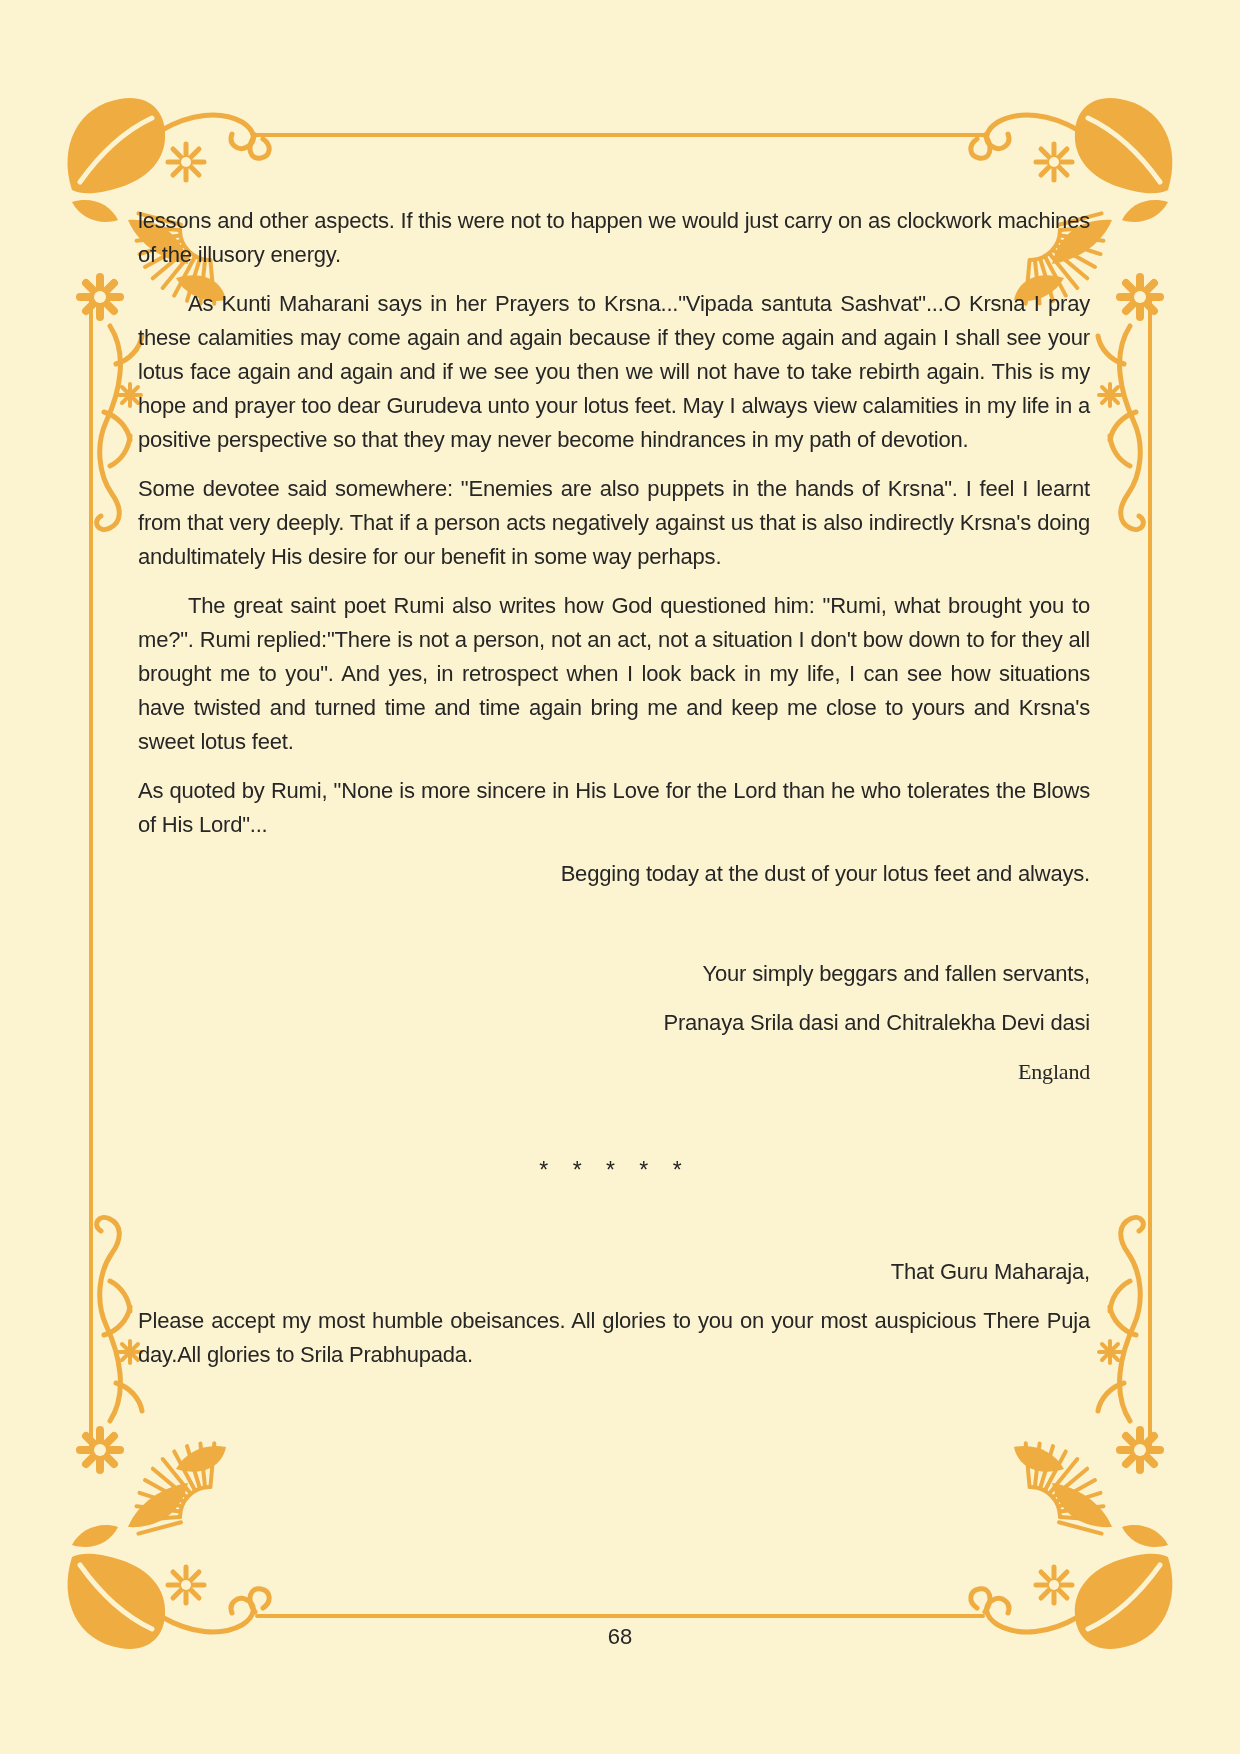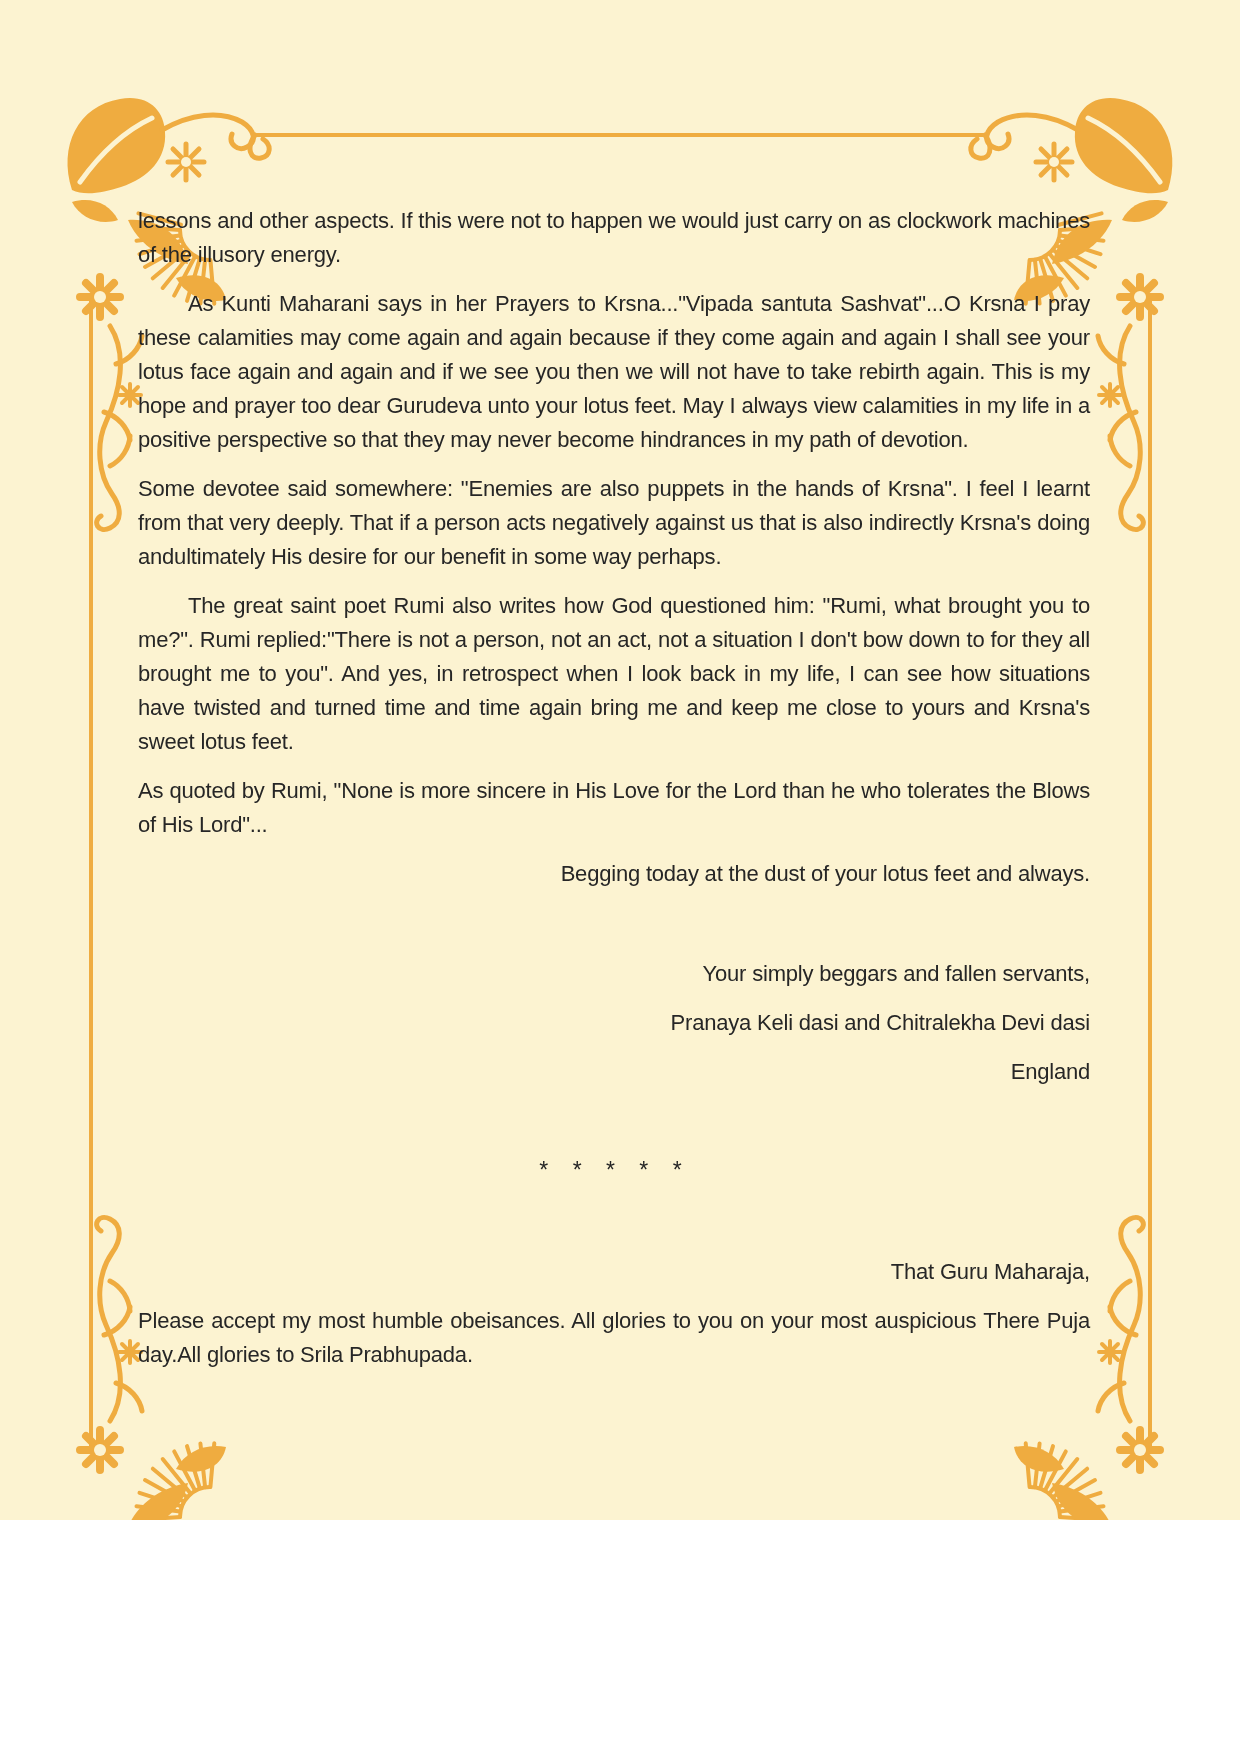--- a/index.html
+++ b/index.html
@@ -1,17 +1,17 @@
 <!DOCTYPE html>
 <html><head>
 <meta charset="utf-8">
 <style>
   html,body{margin:0;padding:0;background:#ffffff;}
   .sheet{
-    position:relative;width:1240px;height:1520px;margin:0 auto;
+    position:relative;width:1240px;height:1754px;margin:0 auto;
     background:#FCF3D1;color:#262626;
     font-family:"Liberation Sans",sans-serif;overflow:hidden;
   }
   
   .hline,.vline{position:absolute;background:#EFAC40;border-radius:2px;}
   .hline{height:4px;width:730px;left:255px;}
   .hline.top{top:133px;}
   .hline.bottom{top:1614px;}
   .vline{width:4px;height:1154px;top:298px;}
   .vline.left{left:89px;}
@@ -23,21 +23,21 @@
   .corner.br{left:922px;top:1185px;transform:scale(-1,-1);}
   
   .content{
     position:absolute;left:138px;top:204px;width:952px;
     font-size:22px;line-height:34px;letter-spacing:-0.2px;
   }
   .content p{margin:0 0 15px 0;text-align:justify;}
   .content p.plain{text-align:right;}
   .ind{text-indent:50px;}
   .gap-begging{margin-bottom:66px !important;}
-  .gap-england{margin-bottom:64px !important;}
+  .gap-england{margin-bottom:64px !important;font-family:Liberation Serif, serif;}
   .stars{
     text-align:center;margin:0 0 68px 0;font-size:23px;
     letter-spacing:7px;word-spacing:4px;
   }
   .pageno{position:absolute;top:1624px;left:0;width:100%;text-align:center;font-size:22px;}
 </style>
 </head>
 <body>
 
 <svg width="0" height="0" style="position:absolute" aria-hidden="true">
@@ -111,21 +111,21 @@
 
   <main class="content">
     <p>lessons and other aspects. If this were not to happen we would just carry on as clockwork machines of the illusory energy.</p>
     <p class="ind">As Kunti Maharani says in her Prayers to Krsna..."Vipada santuta Sashvat"...O Krsna I pray these calamities may come again and again because if they come again and again I shall see your lotus face again and again and if we see you then we will not have to take rebirth again. This is my hope and prayer too dear Gurudeva unto your lotus feet. May I always view calamities in my life in a positive perspective so that they may never become hindrances in my path of devotion.</p>
     <p>Some devotee said somewhere: "Enemies are also puppets in the hands of Krsna". I feel I learnt from that very deeply. That if a person acts negatively against us that is also indirectly Krsna's doing andultimately His desire for our benefit in some way perhaps.</p>
     <p class="ind">The great saint poet Rumi also writes how God questioned him: "Rumi, what brought you to me?". Rumi replied:"There is not a person, not an act, not a situation I don't bow down to for they all brought me to you". And yes, in retrospect when I look back in my life, I can see how situations have twisted and turned time and time again bring me and keep me close to yours and Krsna's sweet lotus feet.</p>
     <p>As quoted by Rumi, "None is more sincere in His Love for the Lord than he who tolerates the Blows of His Lord"...</p>
     <p class="plain gap-begging">Begging today at the dust of your lotus feet and always.</p>
 
     <p class="plain">Your simply beggars and fallen servants,</p>
-    <p class="plain">Pranaya Keli dasi and Chitralekha Devi dasi</p>
+    <p class="plain">Pranaya Srila dasi and Chitralekha Devi dasi</p>
     <p class="plain gap-england">England</p>
 
     <div class="stars">* * * * *</div>
 
     <p class="plain">That Guru Maharaja,</p>
     <p>Please accept my most humble obeisances. All glories to you on your most auspicious There Puja day.All glories to Srila Prabhupada.</p>
   </main>
 
   <div class="pageno">68</div>
 </div>

